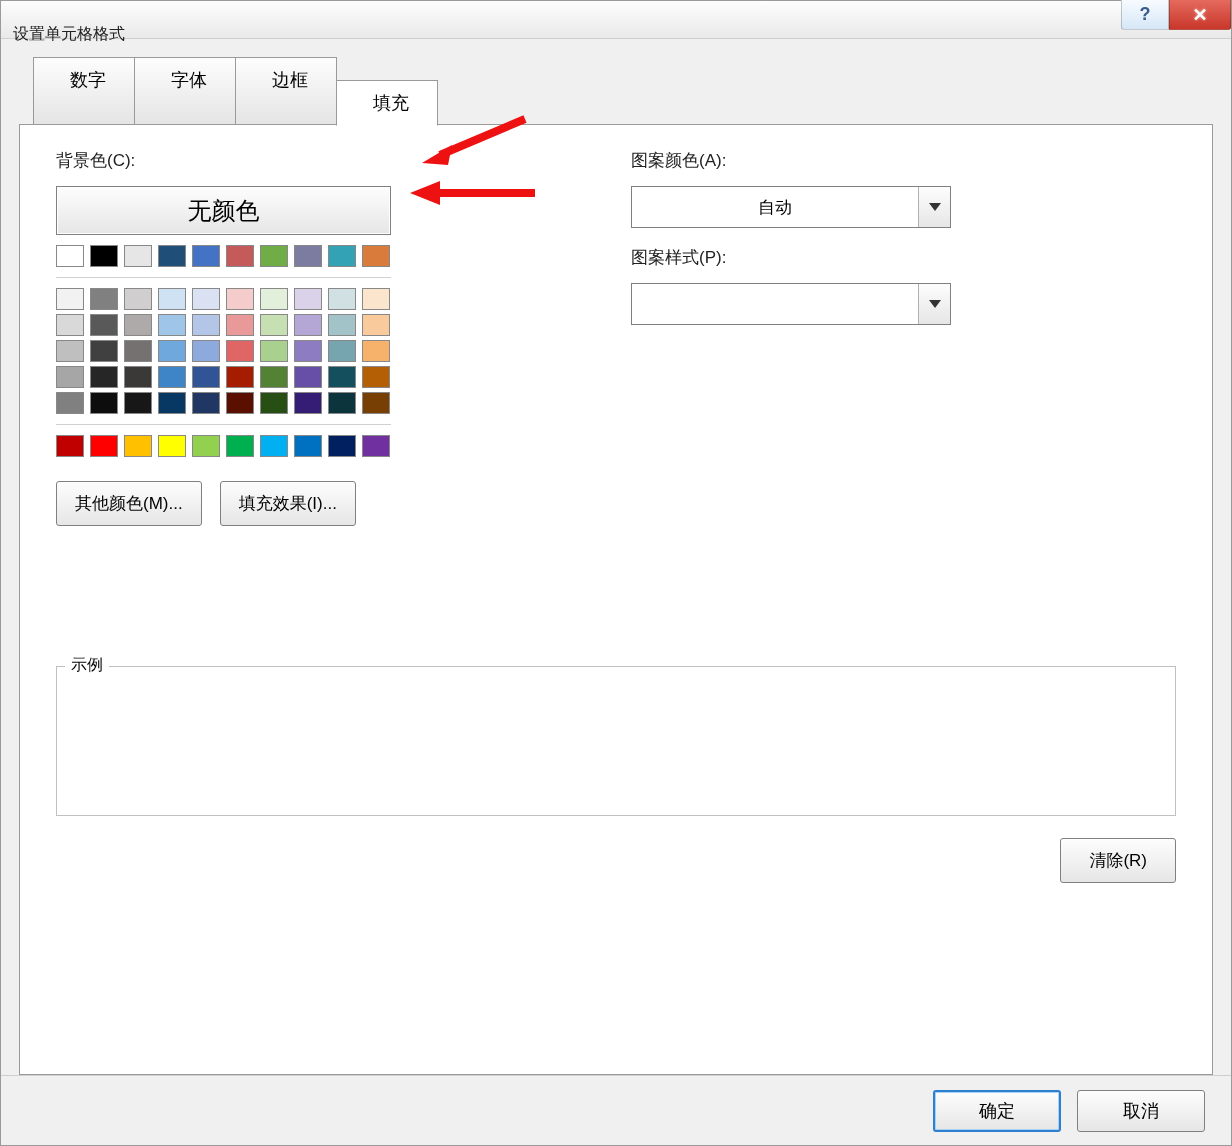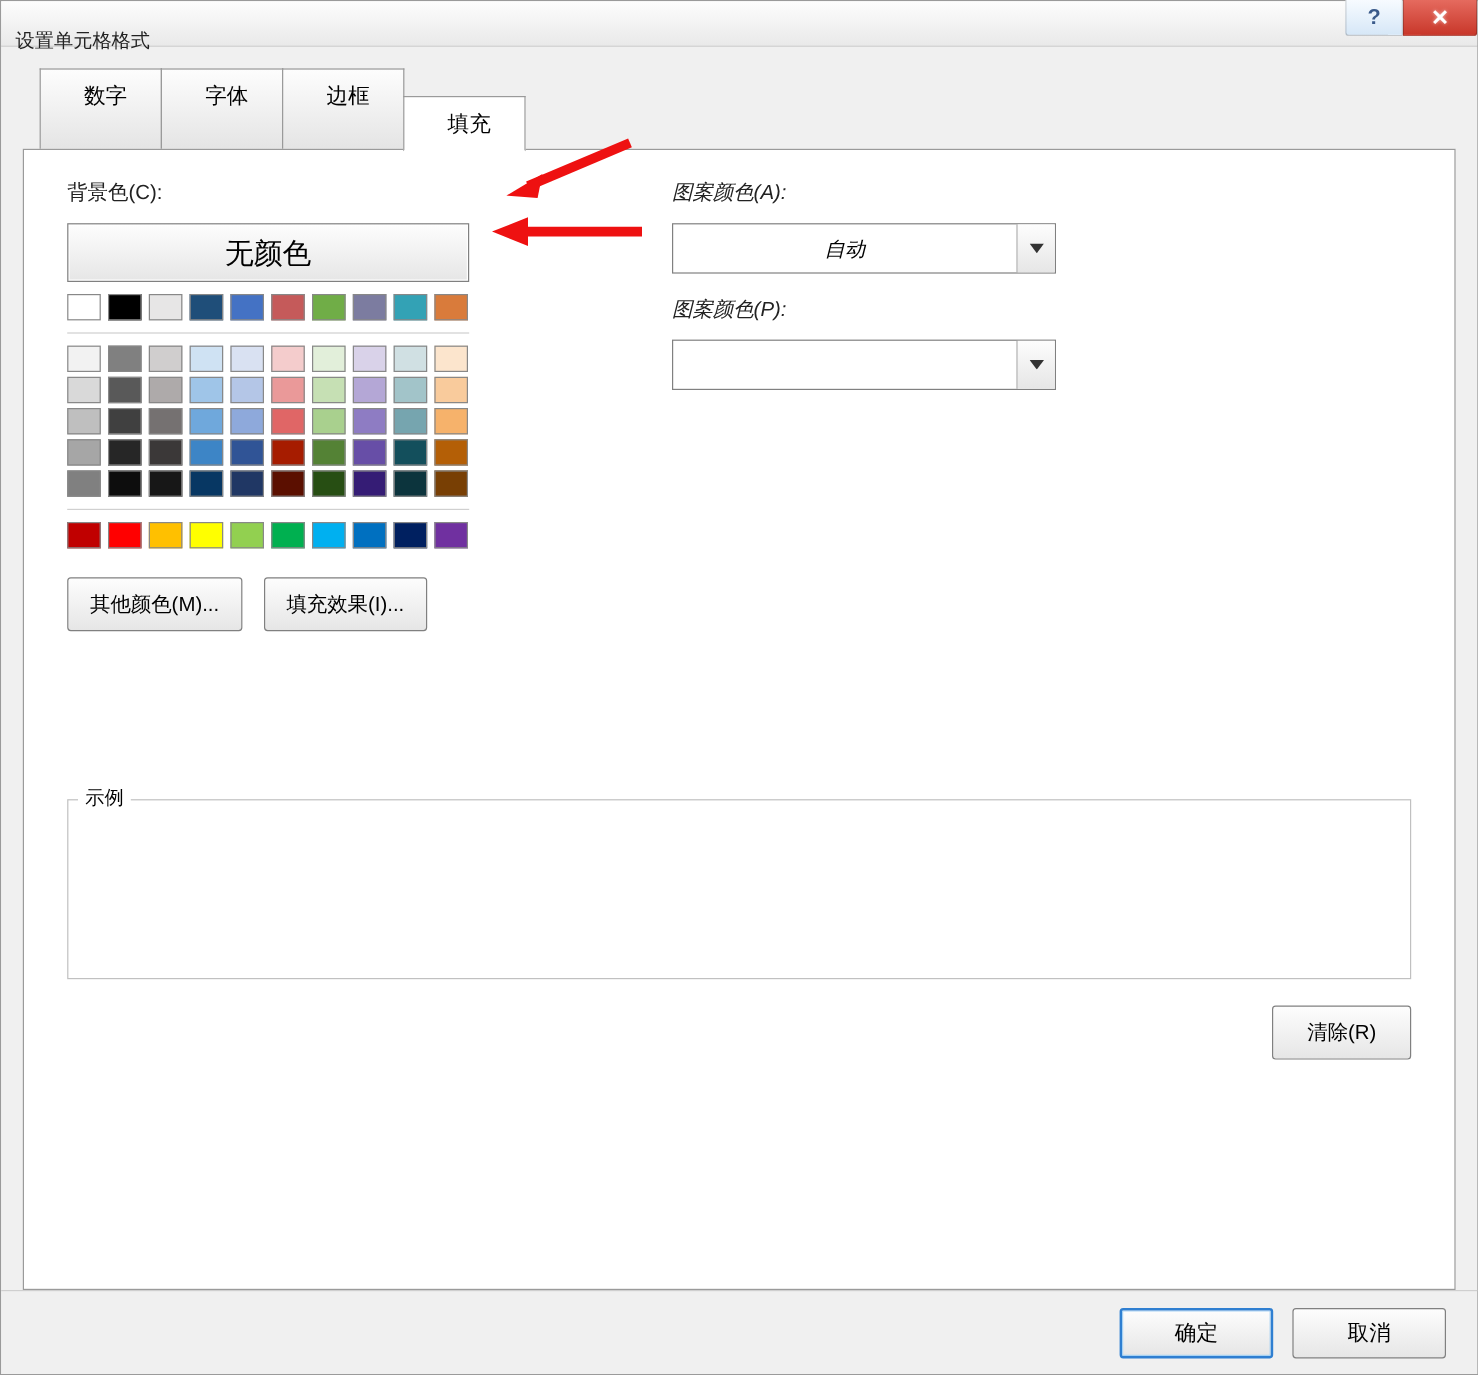--- a/index.html
+++ b/index.html
@@ -104,24 +104,24 @@
       border: 1px solid #9a9a9a;
       background: #fff;
       margin-top: -1px;
       padding: 24px 36px 20px 36px;
       display: flex;
       flex-direction: column;
       position: relative;
     }
     .two-col {
       display: flex;
-      gap: 24px;
+      gap: 95px;
     }
     .col-left { width: 480px; }
-    .col-right { flex: 1; font-style: italic; }
+    .col-right { flex: 1; }
     .section-label {
       font-size: 17px;
       margin-bottom: 14px;
       color: #222;
     }
     .no-color-btn {
       width: 335px;
       height: 49px;
       border: 1px solid #808080;
       background: linear-gradient(#fdfdfd, #e6e6e6);
@@ -376,21 +376,21 @@
         <div class="col-right">
           <div class="section-label">图案颜色(A):</div>
           <div class="dropdown">
             <div class="dropdown-value">自动</div>
             <div class="dropdown-arrow">
               <svg width="12" height="8">
                   <polygon points="0,0 12,0 6,8" fill="#333"></polygon>
                 </svg>
             </div>
           </div>
-          <div class="section-label">图案颜色(P):</div>
+          <div class="section-label">图案样式(P):</div>
           <div class="dropdown">
             <div class="dropdown-value"></div>
             <div class="dropdown-arrow">
               <svg width="12" height="8">
                   <polygon points="0,0 12,0 6,8" fill="#333"></polygon>
                 </svg>
             </div>
           </div>
         </div>
       </div>

